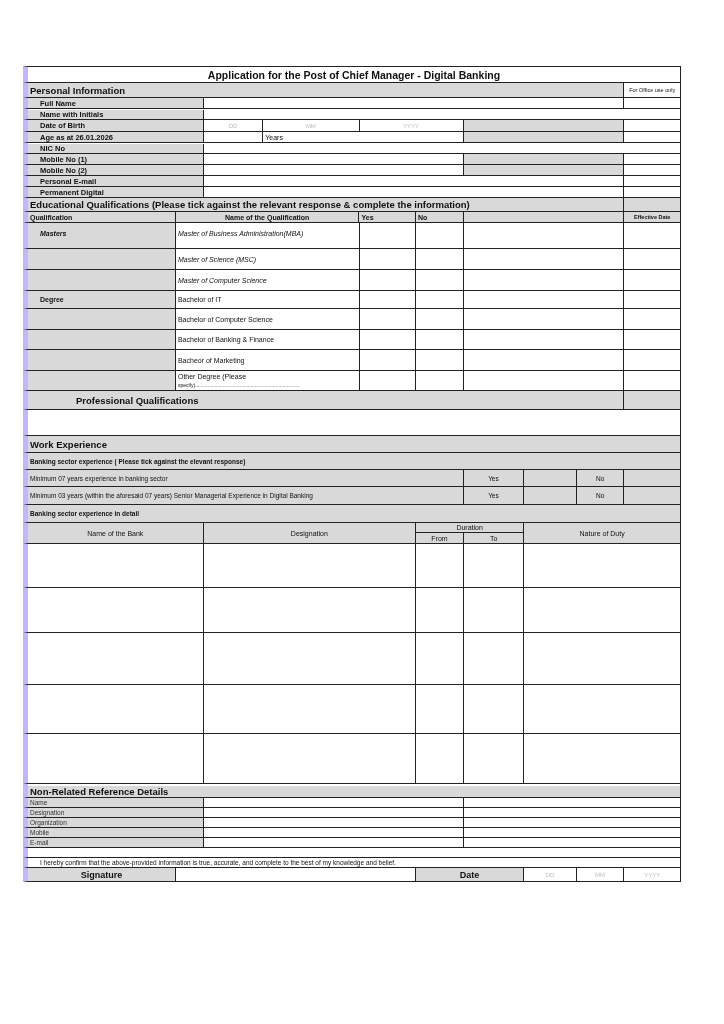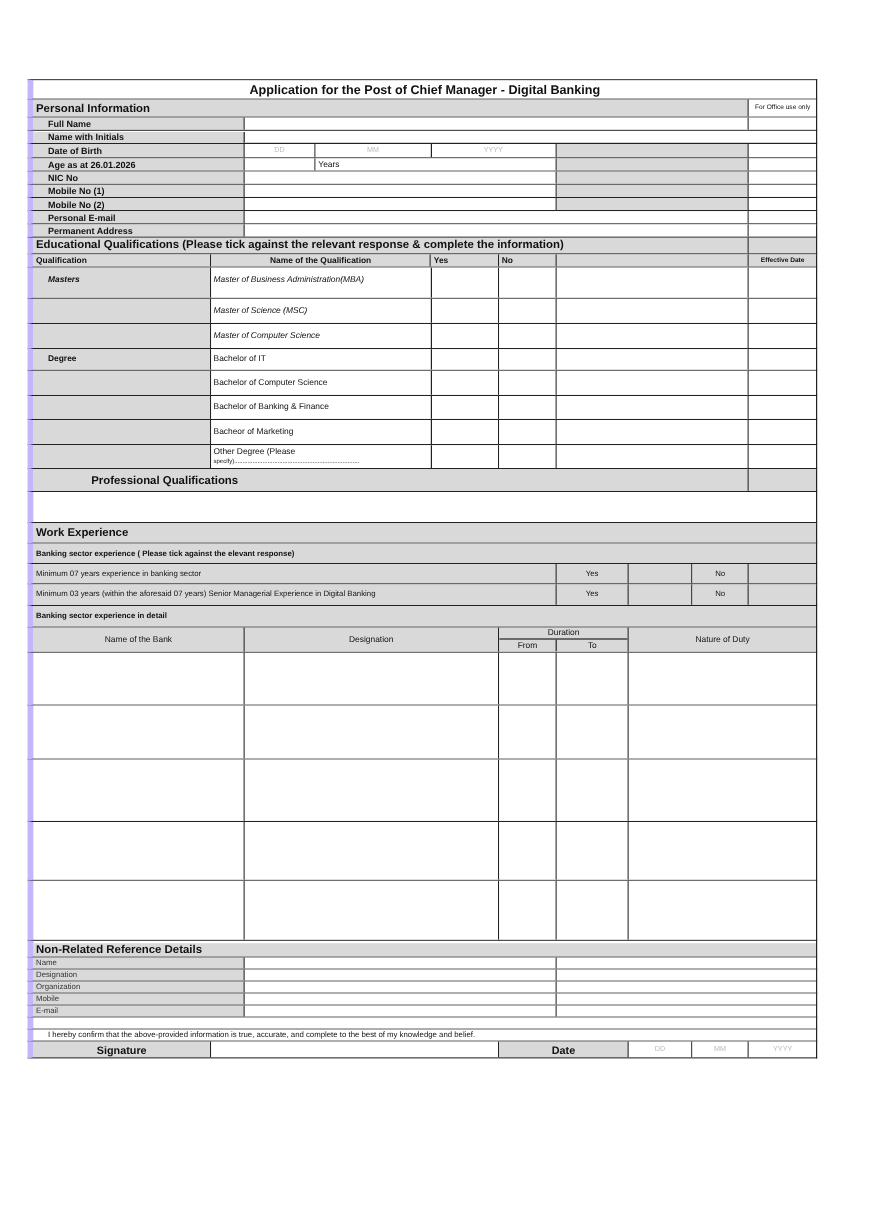--- a/index.html
+++ b/index.html
@@ -53,21 +53,21 @@
       <div class="cell g" style="width:162px;"></div>
       <div class="cell w" style="width:56px;"></div>
     </div>
     <div class="row" style="height:11px;">
       <div class="cell g lbl" style="width:177px;">Age as at 26.01.2026</div>
       <div class="cell w" style="width:60px;"></div>
       <div class="cell w pad" style="width:202px;">Years</div>
       <div class="cell g" style="width:162px;"></div>
       <div class="cell w" style="width:56px;"></div>
     </div>
-    <div class="row" style="height:11px;">
+    <div class="row" style="height:11px;align-items:flex-end;">
       <div class="cell g lbl" style="width:177px;">NIC No</div>
       <div class="cell w" style="width:262px;"></div>
       <div class="cell g" style="width:162px;"></div>
       <div class="cell w" style="width:56px;"></div>
     </div>
     <div class="row" style="height:11px;">
       <div class="cell g lbl" style="width:177px;">Mobile No (1)</div>
       <div class="cell w" style="width:262px;"></div>
       <div class="cell g" style="width:162px;"></div>
       <div class="cell w" style="width:56px;"></div>
@@ -77,21 +77,21 @@
       <div class="cell w" style="width:262px;"></div>
       <div class="cell g" style="width:162px;"></div>
       <div class="cell w" style="width:56px;"></div>
     </div>
     <div class="row" style="height:11px;">
       <div class="cell g lbl" style="width:177px;">Personal E-mail</div>
       <div class="cell w" style="width:424px;"></div>
       <div class="cell w" style="width:56px;"></div>
     </div>
     <div class="row" style="height:11px;">
-      <div class="cell g lbl" style="width:177px;">Permanent Address</div>
+      <div class="cell g lbl" style="width:177px;">Permanent Digital</div>
       <div class="cell w" style="width:424px;"></div>
       <div class="cell w" style="width:56px;"></div>
     </div>
   </div>
 
   <div class="row" style="height:14px;">
     <div class="cell g sec" style="width:601px;">Educational Qualifications (Please tick against the relevant response &amp; complete the information)</div>
     <div class="cell g" style="width:56px;"></div>
   </div>
   <div class="row" style="height:11px;">

